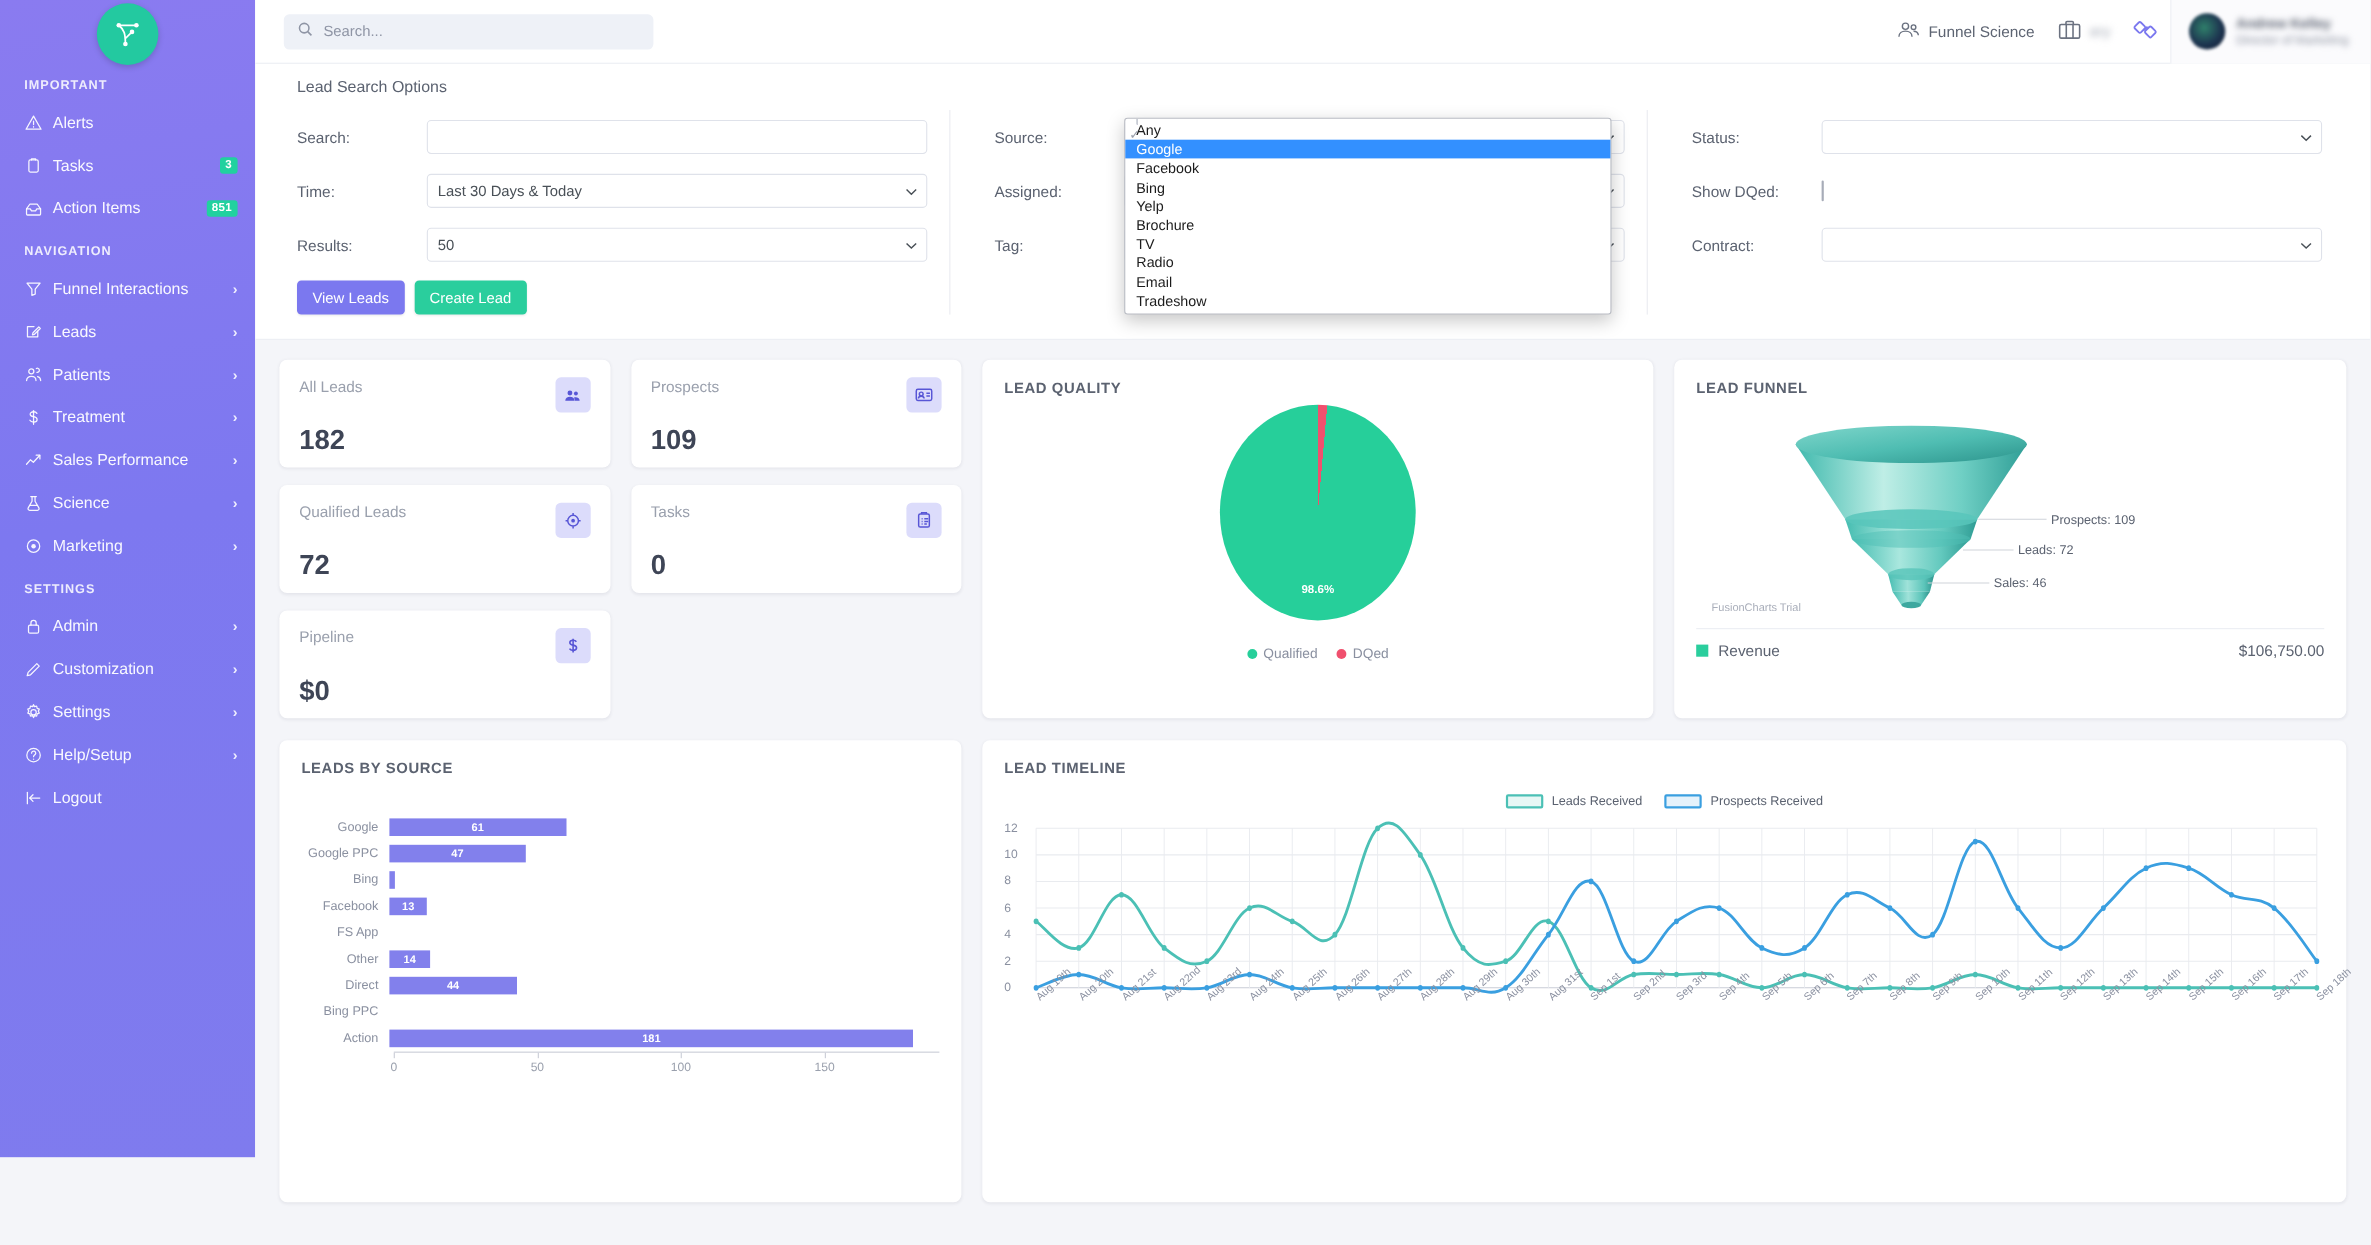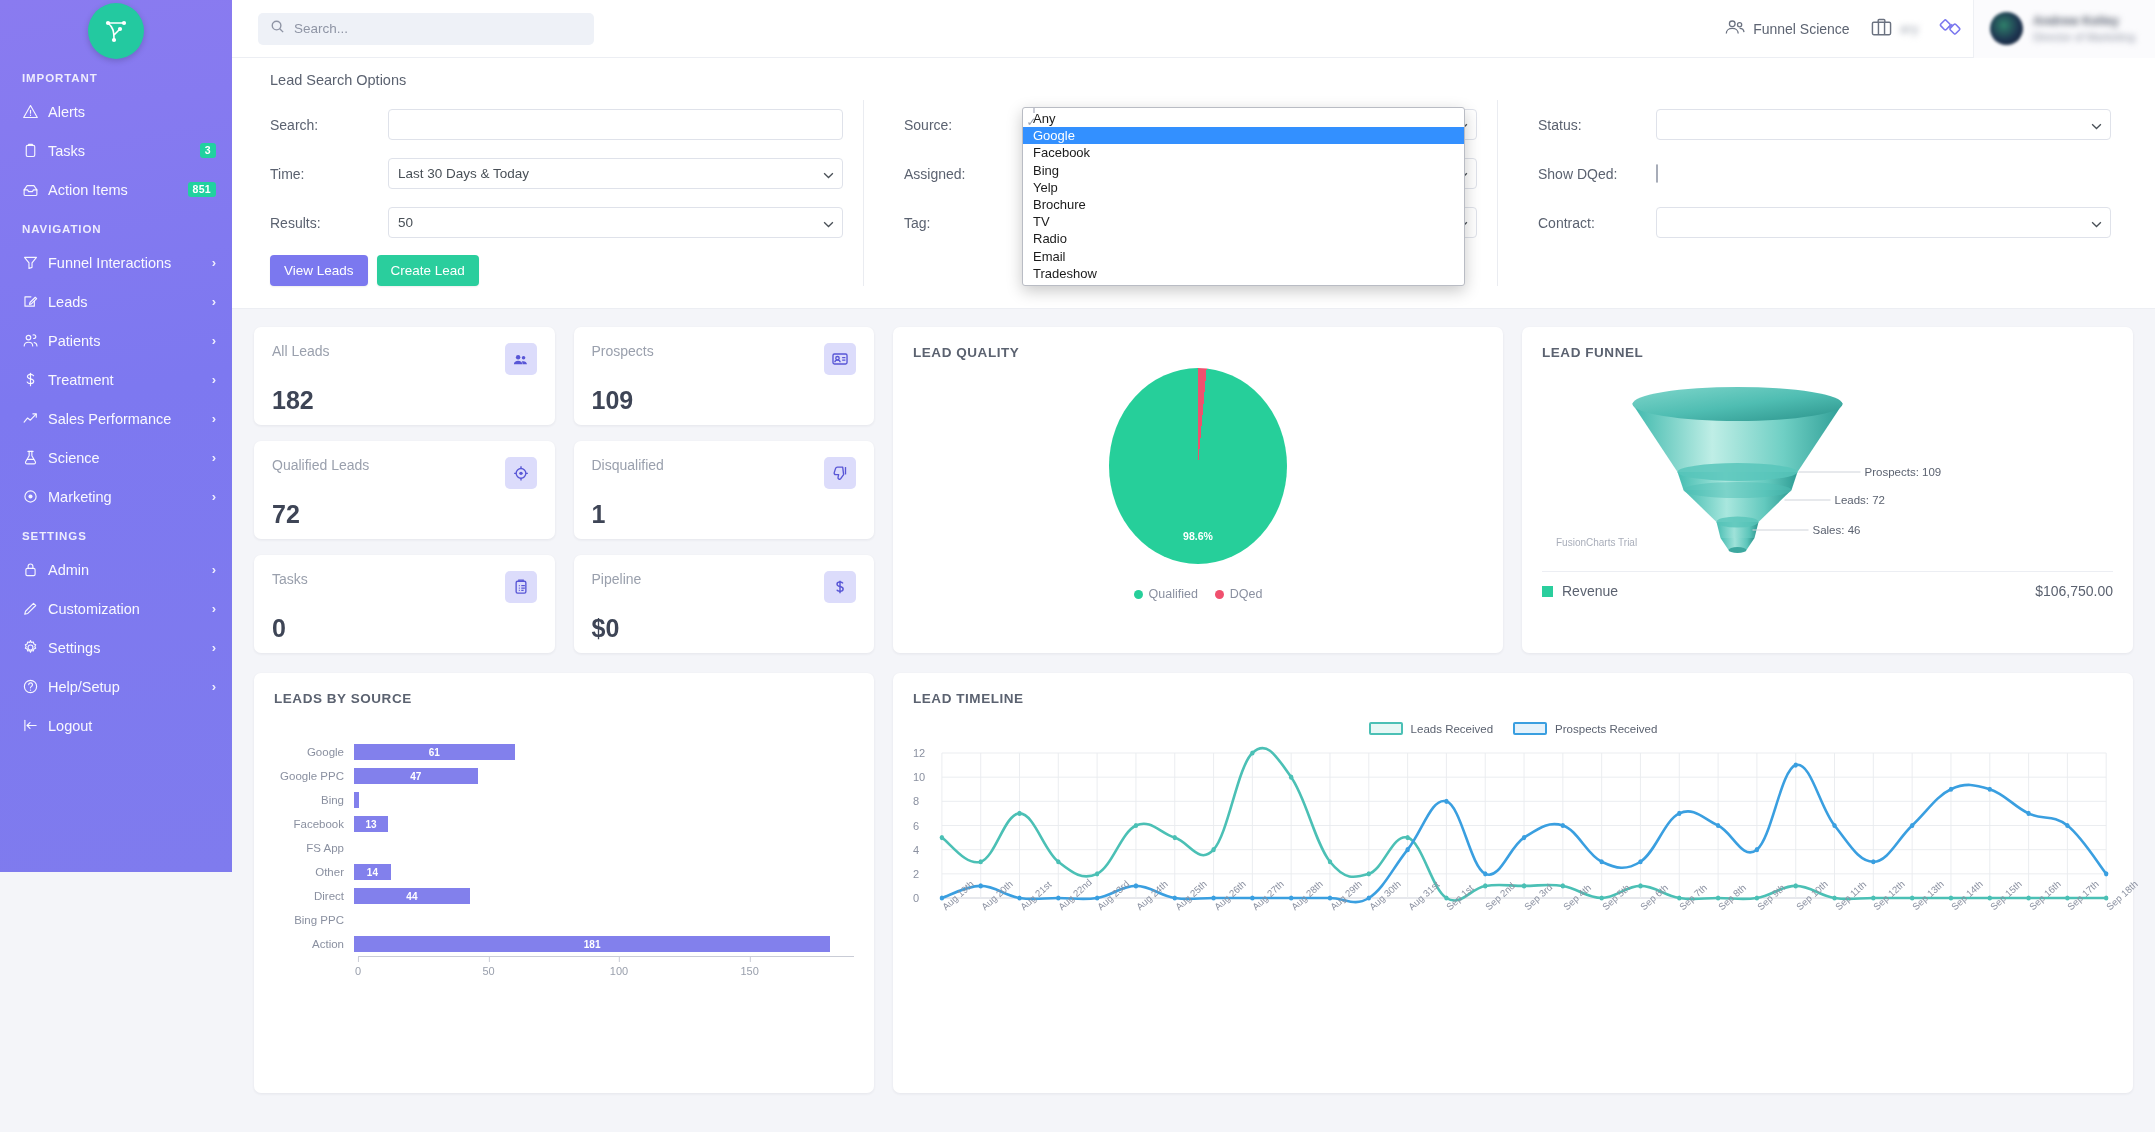--- a/index.html
+++ b/index.html
@@ -6,21 +6,21 @@
   html, body {
     width: 2155px; height: 1132px;
     font-family: "Liberation Sans", sans-serif;
     background: #f4f5f9;
     overflow: hidden;
   }
   .app { display: flex; width: 2155px; height: 1132px; }
 
   
   .sidebar {
-    width: 232px; flex: 0 0 232px; height: 872px;
+    width: 232px; flex: 0 0 232px; height: 1052px;
     background: linear-gradient(170deg,#8a7bf0 0%, #7d78f0 45%, #7f7bee 100%);
     color: #fff; position: relative; overflow: hidden;
   }
   .logo-wrap { height: 58px; display:flex; align-items:center; justify-content:center; }
   .logo {
     width: 56px; height: 56px; border-radius: 50%;
     background: #23c9a0; display:flex; align-items:center; justify-content:center;
     box-shadow: 0 2px 6px rgba(0,0,0,.18); margin-top: 4px;
   }
   .side-section {
@@ -150,21 +150,21 @@
     position: relative;
   }
   .pie-lbl { position:absolute; left:50%; bottom:22px; transform:translateX(-50%);
              color:#fff; font-size:10.5px; font-weight:bold;}
   .pie-legend { display:flex; gap:17px; margin-top: 23px; }
   .lg { display:flex; align-items:center; gap:6px; font-size:12.5px; color:#8a90a0;}
   .dot { width:9px;height:9px;border-radius:50%; }
 
   
   .funnel-area { position:relative; height: 190px; margin-top: 12px; }
-  .fc-trial { position:absolute; left: 14px; bottom: 14px; font-size:10px; color:#a9aeba; }
+  .fc-trial { position:absolute; left: 14px; bottom: 4px; font-size:10px; color:#a9aeba; }
   .funnel-rev {
     display:flex; align-items:center; justify-content:space-between;
     border-top:1px solid #eceef3; padding-top:11px; margin-top: 9px;
   }
   .funnel-rev .lbl { display:flex; align-items:center; gap:9px; font-size:14px; color:#5b6270;}
   .sq { width:11px;height:11px;background:#2ace9d; }
   .funnel-rev .val { font-size:14px; color:#5b6270; }
 
   
   .grid2 { display:flex; gap:19px; padding: 20px 22px 0 22px; }
@@ -610,32 +610,20 @@
                   <span class="kpi-label">Qualified Leads</span>
                   <span class="kpi-ico">
                     <svg width="18" height="18" viewBox="0 0 20 20" fill="none" stroke="#5856d6" stroke-width="1.5">
                       <circle cx="10" cy="10.4" r="5.4"></circle>
                       <circle cx="10" cy="10.4" r="1.9" fill="#5856d6" stroke="none"></circle>
                       <path d="M10 2.6v2.3M10 15.9v2.3M2.4 10.4h2.3M15.3 10.4h2.3"></path>
                     </svg>
                   </span>
                 </div>
                 <div class="kpi-value">72</div>
-              </div>
-              <div class="kpi-card">
-                <div class="kpi-top">
-                  <span class="kpi-label">Disqualified</span>
-                  <span class="kpi-ico">
-                    <svg width="18" height="18" viewBox="0 0 20 20" fill="none" stroke="#5856d6" stroke-width="1.5" stroke-linejoin="round">
-                      <path d="M13 3.4H7.2a2.3 2.3 0 00-2.2 1.7L3.6 9.6a1.7 1.7 0 001.6 2.2h3.3l-.7 3.1a1.7 1.7 0 003 1.4l3.2-4.5z"></path>
-                      <path d="M16.1 3.4v8.2"></path>
-                    </svg>
-                  </span>
-                </div>
-                <div class="kpi-value">1</div>
               </div>
               <div class="kpi-card">
                 <div class="kpi-top">
                   <span class="kpi-label">Tasks</span>
                   <span class="kpi-ico">
                     <svg width="18" height="18" viewBox="0 0 20 20" fill="none" stroke="#5856d6" stroke-width="1.5">
                       <rect x="4.6" y="3.6" width="10.8" height="13.2" rx="1.6"></rect>
                       <path d="M7.6 3.6V2.4h4.8v1.2"></path>
                       <path d="M7.6 8.4h1M7.6 11.2h1M7.6 13.8h1M10.3 8.4h4M10.3 11.2h4M10.3 13.8h2.6"></path>
                     </svg>

